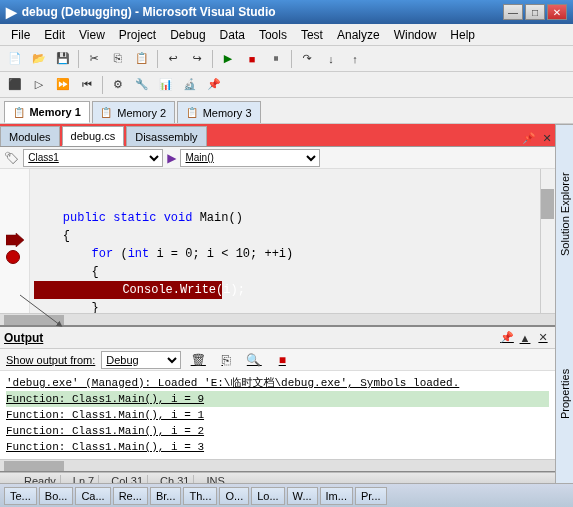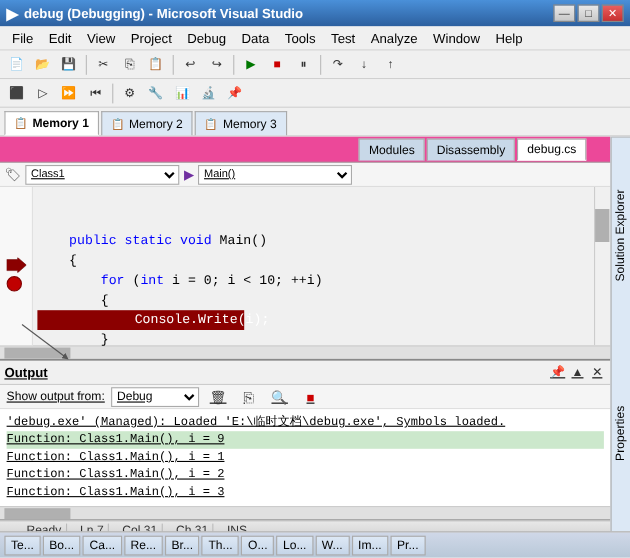--- a/index.html
+++ b/index.html
@@ -130,28 +130,27 @@
       font-weight: bold;
     }
     .memory-tab-icon {
       margin-right: 4px;
       font-size: 10px;
       color: #555;
     }
 
     
     #doc-tabs-bar {
-      background: #ec4899;
+      background: #ef4444;
       display: flex;
       align-items: flex-end;
-      padding: 2px 20px 0;
+      padding: 2px 0 0;
       height: 24px;
       border-bottom: 1px solid #999;
       justify-content: space-between;
-      flex-direction: column;
     }
     #doc-tabs-left {
       display: flex;
     }
     .doc-tab {
       display: flex;
       align-items: center;
       padding: 2px 8px;
       background: #c8d8e8;
       border: 1px solid #aaa;
@@ -451,25 +450,25 @@
   </div>
 
   <div id="main-body">
     <div id="content-area">
 
       <div id="doc-tabs-bar">
         <div id="doc-tabs-left">
           <div class="doc-tab">
             <span>Modules</span>
           </div>
+          <div class="doc-tab active">
+            <span>debug.cs</span>
+          </div>
           <div class="doc-tab">
             <span>Disassembly</span>
-          </div>
-          <div class="doc-tab active">
-            <span>debug.cs</span>
           </div>
         </div>
         <div id="doc-tab-controls">
           <div class="doc-ctrl-btn">📌</div>
           <div class="doc-ctrl-btn">✕</div>
         </div>
       </div>
 
       <div id="code-wrapper">
 

